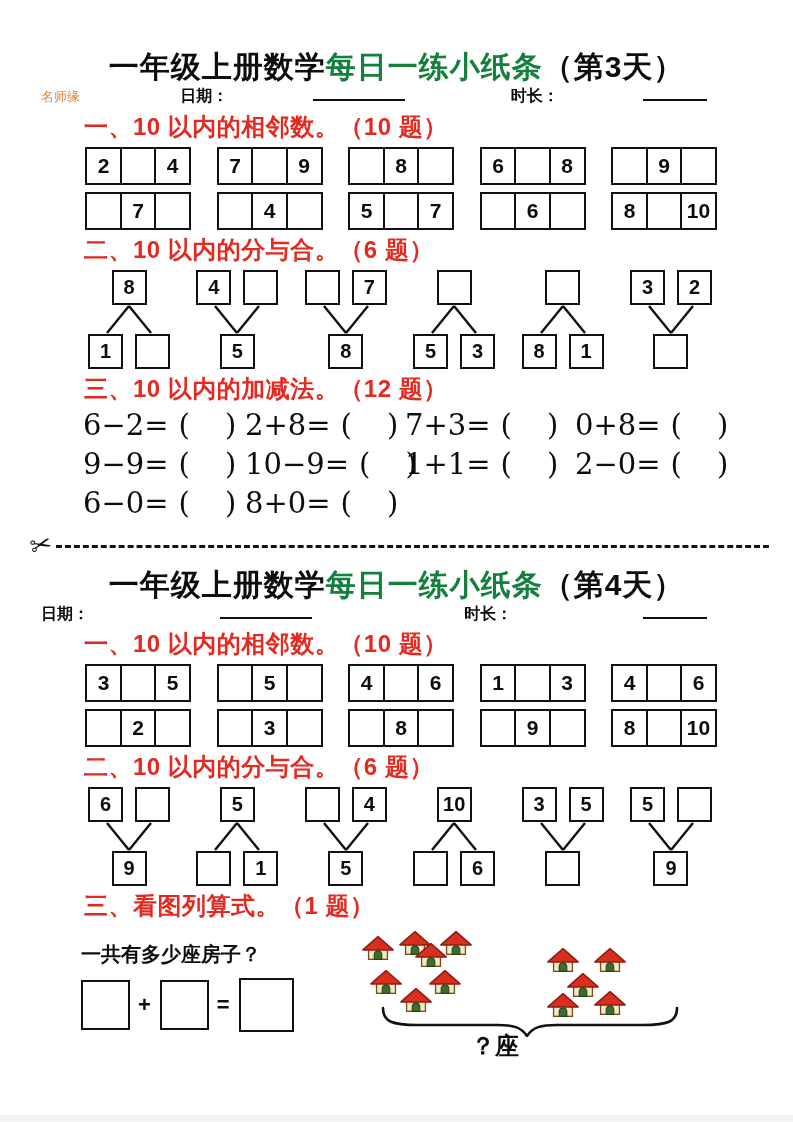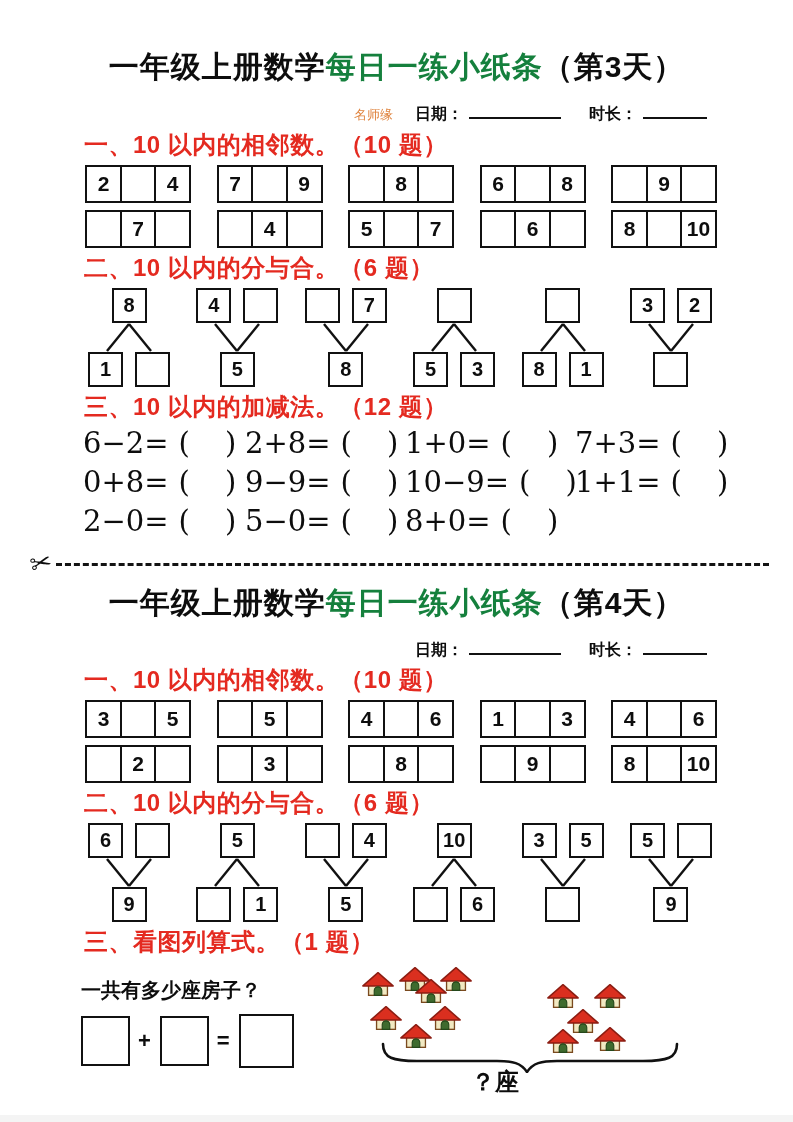--- a/index.html
+++ b/index.html
@@ -7,21 +7,21 @@
     width:793px; height:1122px; background:#ffffff; overflow:hidden;
     font-family:"Liberation Sans", sans-serif; color:#0d0d0d; position:relative;
   }
   .sheet { padding-top:48px; }
 
   
   .title { text-align:center; font-size:30px; font-weight:900; line-height:38px; margin:0; letter-spacing:1px; }
   .title .red { color:#15803d; }
 
   
-  .meta { display:flex; justify-content:flex-end; align-items:baseline; margin:18px 86px 0 0; font-size:16px; font-weight:bold; line-height:20px; }
+  .meta { display:flex; justify-content:space-between; align-items:baseline; margin:0 86px 0 0; font-size:16px; font-weight:bold; line-height:20px;padding-left:41px; }
   .brand { color:#df833e; font-size:13px; font-weight:normal; margin-right:22px; }
   .blank { display:inline-block; border-bottom:2px solid #111; height:13px; }
   .blank-long { width:92px; margin:0 28px 0 6px; }
   .blank-short { width:64px; margin-left:6px; }
 
   
   .section { color:#e42a20; font-size:24px; font-weight:bold; line-height:24px; margin:8px 0 8px 84px; letter-spacing:0.5px; }
 
   
   .nrow { display:flex; justify-content:space-between; width:632px; margin:0 0 7px 85px; }
@@ -249,23 +249,20 @@
     <div class="eqs">
 
         <div class="eq">
           <span class="eq-expr">6−2=</span><span class="eq-ans">( )</span>
         </div>
 
         <div class="eq">
           <span class="eq-expr">2+8=</span><span class="eq-ans">( )</span>
         </div>
 
-        <div class="eq">
-          <span class="eq-expr">1+0=</span><span class="eq-ans">( )</span>
-        </div>
 
         <div class="eq">
           <span class="eq-expr">7+3=</span><span class="eq-ans">( )</span>
         </div>
 
         <div class="eq">
           <span class="eq-expr">0+8=</span><span class="eq-ans">( )</span>
         </div>
 
         <div class="eq">
@@ -278,21 +275,21 @@
 
         <div class="eq">
           <span class="eq-expr">1+1=</span><span class="eq-ans">( )</span>
         </div>
 
         <div class="eq">
           <span class="eq-expr">2−0=</span><span class="eq-ans">( )</span>
         </div>
 
         <div class="eq">
-          <span class="eq-expr">5−0=</span><span class="eq-ans">( )</span>
+          <span class="eq-expr">6−0=</span><span class="eq-ans">( )</span>
         </div>
 
 
         <div class="eq">
           <span class="eq-expr">8+0=</span><span class="eq-ans">( )</span>
         </div>
       </div>
   </section>
 
   <div class="cutline">

